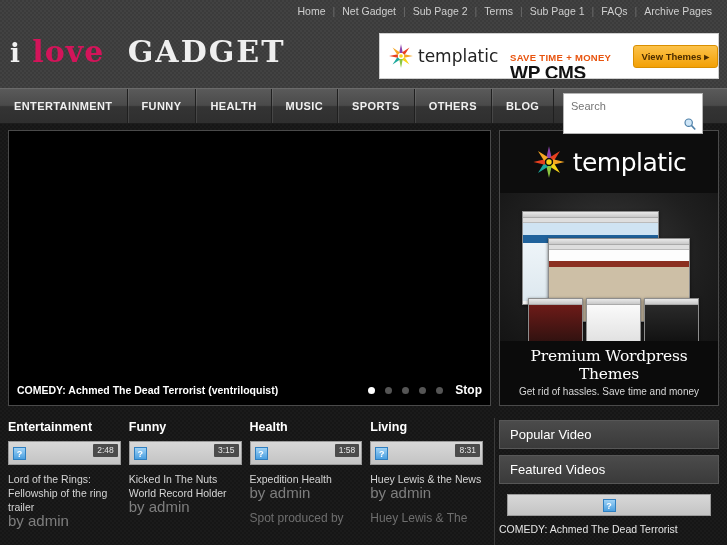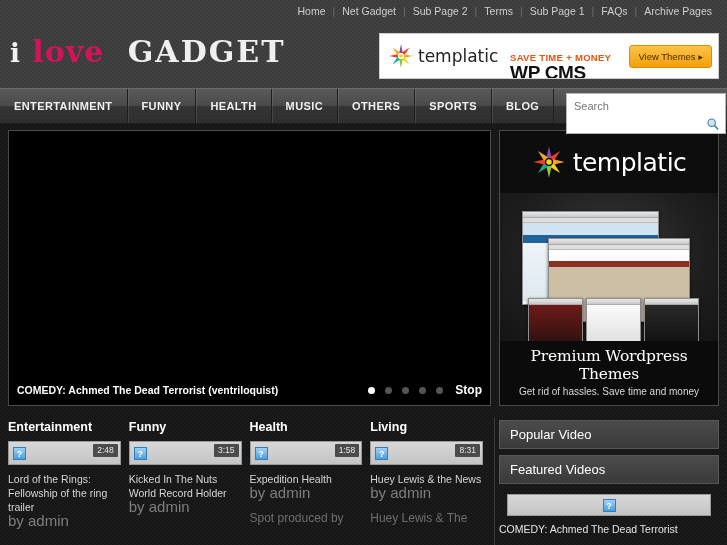--- a/index.html
+++ b/index.html
@@ -118,27 +118,27 @@
   }
   .banner-copy .l2 {
     color: #111;
     font-size: 19px;
     font-weight: bold;
     letter-spacing: -0.3px;
     margin-top: 1px;
   }
   .banner-btn {
     flex: 0 0 auto;
-    margin-right: 6px;
+    margin-right: 0;
     background: linear-gradient(#fcc24a, #f2a006);
     border: 1px solid #d98f00;
     border-radius: 3px;
     color: #4a2c00;
     font-size: 9.5px;
-    font-weight: normal;
+    font-weight: bold;
     padding: 5px 8px;
     white-space: nowrap;
     cursor: pointer;
   }
 
   
   .mainnav {
     position: relative;
     height: 36px;
     background: linear-gradient(to bottom, #5a5a5a 0%, #4a4a4a 48%, #343434 52%, #2f2f2f 100%);
@@ -157,23 +157,23 @@
     font-size: 11px;
     font-weight: bold;
     letter-spacing: 0.4px;
     border-right: 1px solid #1f1f1f;
     box-shadow: inset 1px 0 0 rgba(255,255,255,0.10);
   }
   .mainnav a:first-child { box-shadow: none; }
 
   .searchbox {
     position: absolute;
-    right: 1px;
+    right: 24px;
     top: 4px;
-    width: 160px;
+    width: 140px;
     height: 41px;
     background: #fff;
     border: 1px solid #b5b5b5;
     box-sizing: border-box;
     z-index: 5;
   }
   .searchbox input {
     border: 0;
     outline: 0;
     width: 100%;
@@ -461,22 +461,22 @@
     </div>
     <div class="banner-btn">View Themes ▸</div>
   </div>
 </div>
 
 <div class="mainnav">
   <a>ENTERTAINMENT</a>
   <a>FUNNY</a>
   <a>HEALTH</a>
   <a>MUSIC</a>
+  <a>SPORTS</a>
   <a>OTHERS</a>
-  <a>SPORTS</a>
   <a>BLOG</a>
 
   <div class="searchbox">
     <input type="text" placeholder="Search" style="">
     <svg class="search-icon" viewBox="0 0 16 16">
       <circle cx="6.5" cy="6.5" r="4.2" fill="#cfe6f7" stroke="#4d7fa8" stroke-width="1.3"></circle>
       <line x1="9.6" y1="9.6" x2="14" y2="14.2" stroke="#4d7fa8" stroke-width="1.8"></line>
     </svg>
   </div>
 </div>

